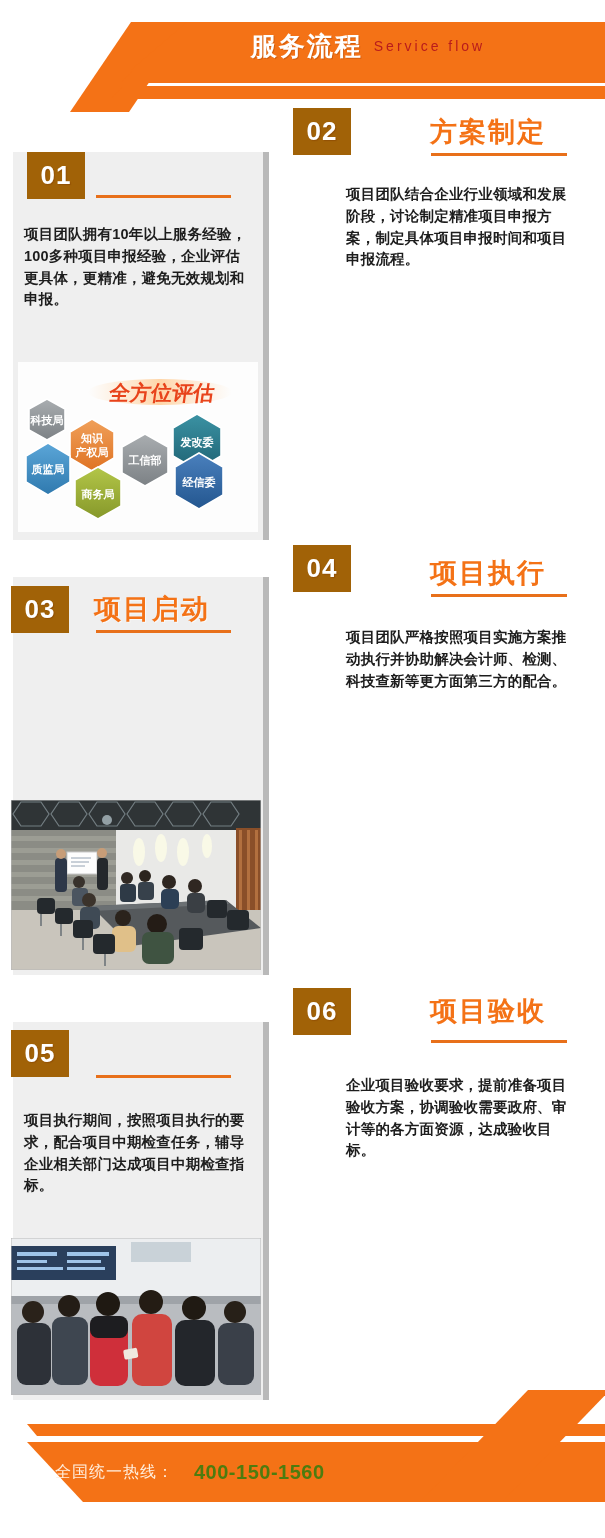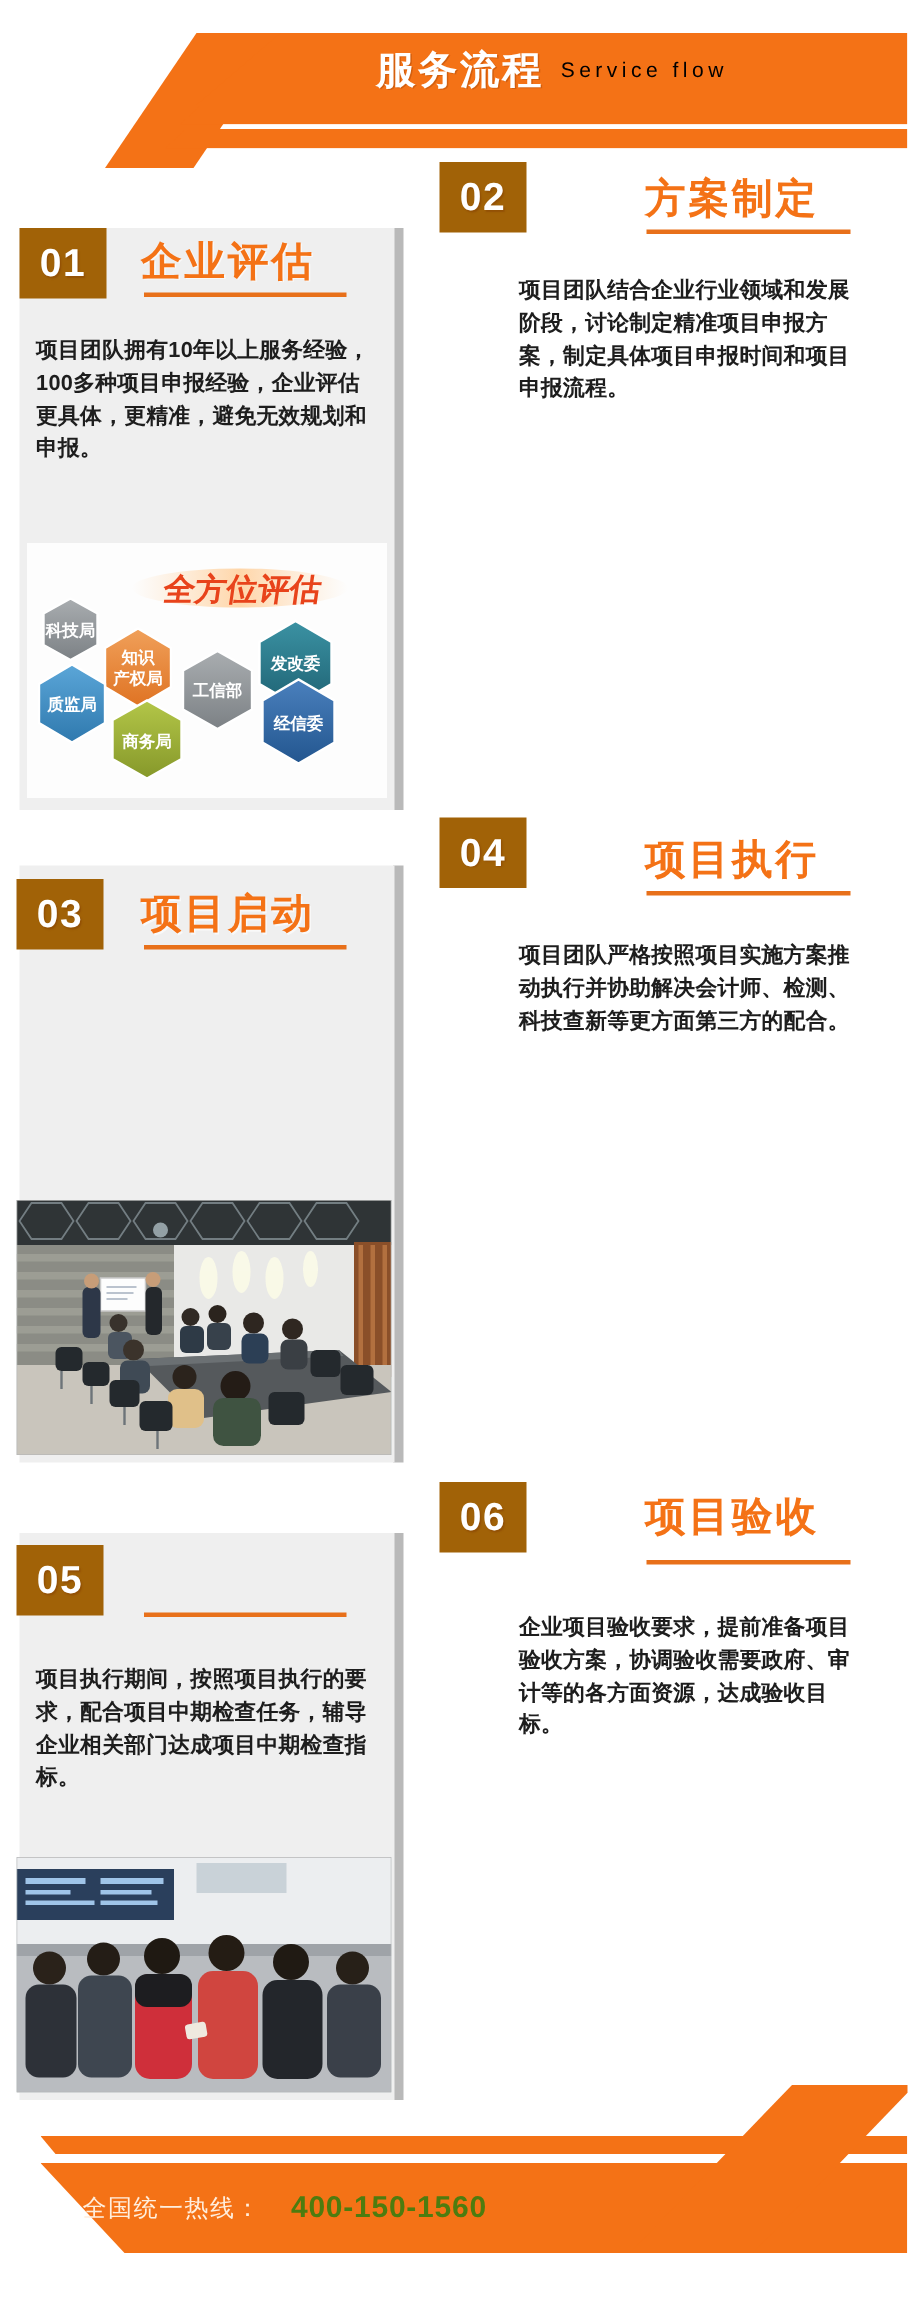--- a/index.html
+++ b/index.html
@@ -40,21 +40,21 @@
   .hdr-text{
     position:absolute; left:131px; top:22px; width:474px; height:48px;
     display:flex; align-items:center; justify-content:center; gap:11px;
     white-space:nowrap;
   }
   .hdr-cn{
     font-size:26px; font-weight:bold; color:#ffffff; letter-spacing:2px;
     text-shadow: 1px 1px 0 rgba(150,60,0,.35);
   }
   .hdr-en{
-    font-size:14px; color:#000000; letter-spacing:3px; font-weight:normal;
+    font-size:14px; color:#b91c1c; letter-spacing:3px; font-weight:normal;
   }
 
   
   .card{ position:absolute; }
   .card .shadow-v{ position:absolute; top:0; width:7px; background:#b9b9b9; }
   .panel{
     position:absolute; top:0; background:#efefef; overflow:hidden;
   }
   .badge{
     position:absolute; width:58px; height:47px; background:#a16207;
@@ -115,22 +115,21 @@
   <div class="hdr-stripe-b"></div>
   <div class="hdr-text">
     <span class="hdr-cn">服务流程</span>
     <span class="hdr-en">Service flow</span>
   </div>
 </div>
 
 <div class="card" style="left:0;top:140px;width:270px;height:400px;">
   <div class="shadow-v" style="left:262px;top:12px;height:388px;"></div>
   <div class="panel" style="left:13px;top:12px;width:250px;height:388px;"></div>
-  <div class="badge" style="left:13px;top:12px;">01</div>
-  <div class="title" style="left:94px;top:16px;">企业评估</div>
+  <div class="badge" style="left:27px;top:12px;">01</div>
   <div class="title-rule" style="left:96px;top:55px;width:135px;"></div>
   <div class="desc" style="left:24px;top:84px;width:228px;">项目团队拥有10年以上服务经验，100多种项目申报经验，企业评估更具体，更精准，避免无效规划和申报。</div>
 
   <div class="photo" style="left:18px;top:222px;width:240px;height:170px;background:#fbfbfb;">
     <svg viewBox="0 0 240 170" preserveAspectRatio="none">
       <defs>
         <linearGradient id="hgray" x1="0" y1="0" x2="0" y2="1">
           <stop offset="0%" stop-color="#a9adb0"></stop>
             <stop offset="100%" stop-color="#7c8185"></stop>
         </linearGradient>

